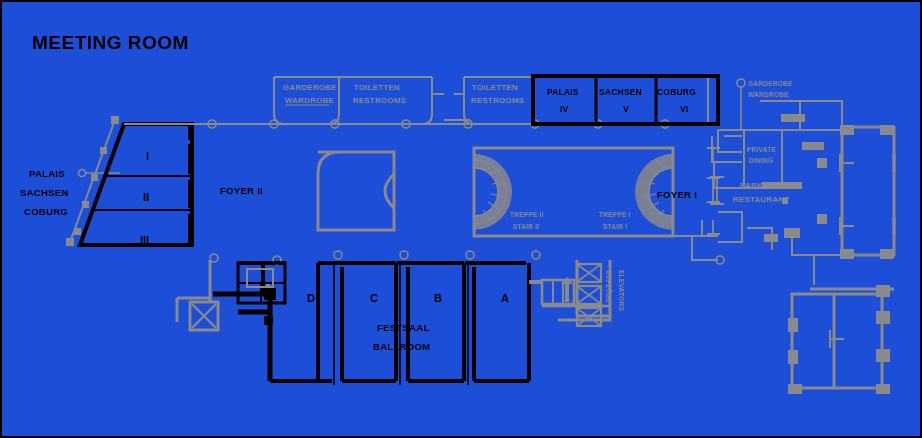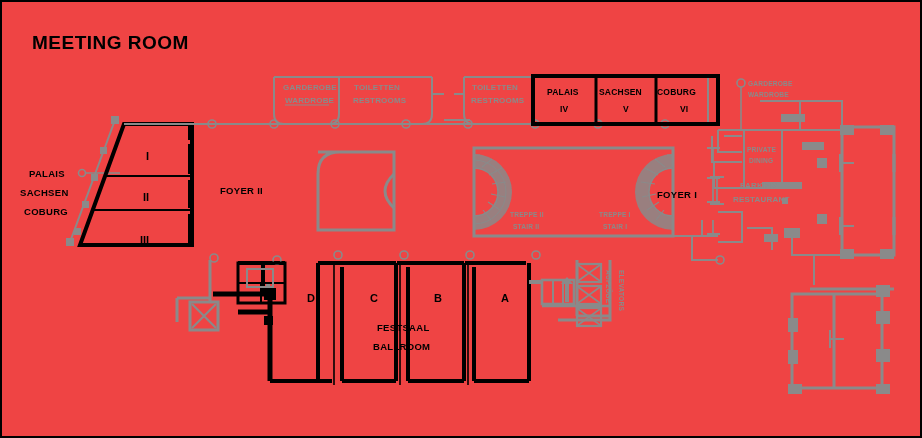--- a/index.html
+++ b/index.html
@@ -2,21 +2,21 @@
 <html><head>
 <meta charset="utf-8">
 <style>
   html,body{margin:0;padding:0;background:#fff;}
   body{font-family:"Liberation Sans",sans-serif;}
   #plan-frame{
     position:relative;
     width:922px;height:438px;
     box-sizing:border-box;
     border:2px solid #000;
-    background:#ef4444;
+    background:#1d4ed8;
     overflow:hidden;
   }
   #plan-svg{display:block;width:100%;height:100%;}
   .blk{fill:none;stroke:#000;}
   .gry{fill:none;stroke:#8a8a8a;}
   .gryf{fill:#8a8a8a;stroke:none;}
   .blkf{fill:#000;stroke:none;}
   text{font-family:"Liberation Sans",sans-serif;font-weight:bold;}
   .t-title{font-size:19px;fill:#000;letter-spacing:.5px;}
   .t-blk{font-size:9.5px;fill:#000;letter-spacing:.3px;}

